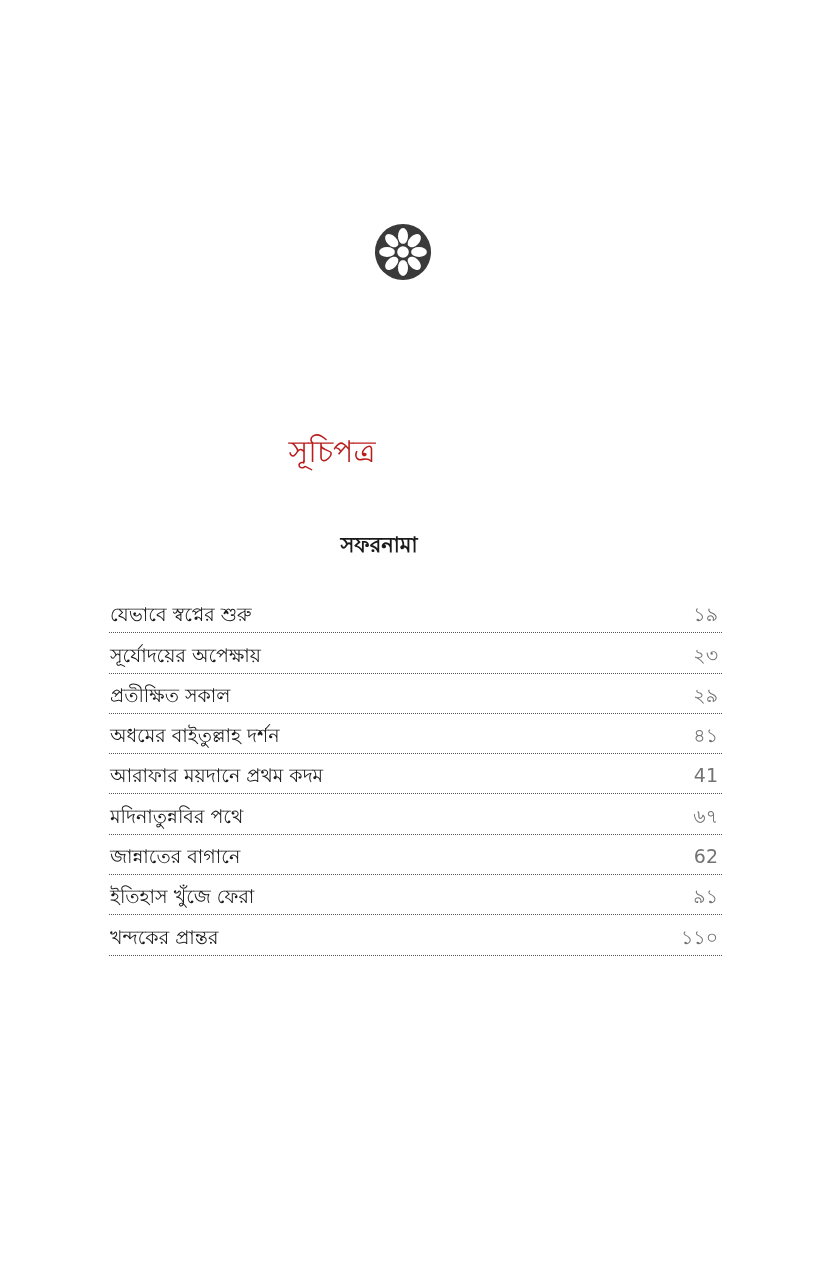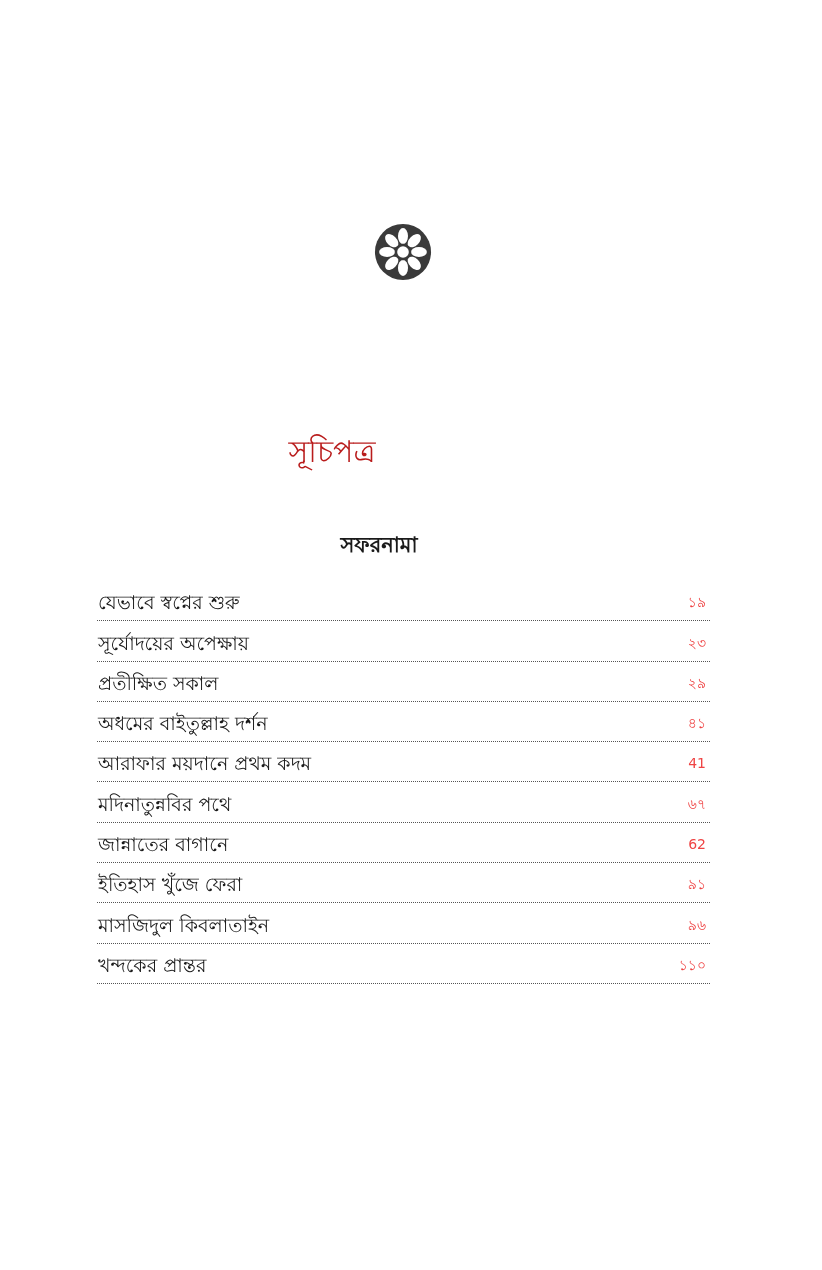--- a/index.html
+++ b/index.html
@@ -42,45 +42,45 @@
     font-weight: bold;
     line-height: 30px;
     color: #1a1a1a;
     margin-left: 26px;
   }
   .toc {
     position: absolute;
     left: 97px;
     top: 581px;
     width: 613px;
-    margin: 0;
+    margin: 12px;
     padding: 0;
     list-style: none;
   }
   .toc-row {
     position: relative;
     height: 40.3px;
     border-bottom: 1.5px dotted #555;
     box-sizing: border-box;
     display: flex;
     align-items: flex-end;
     justify-content: space-between;
     padding-bottom: 5px;
   }
   .toc-title {
     font-size: 19px;
     line-height: 26px;
     padding-left: 1px;
     color: #1a1a1a;
   }
   .toc-page {
-    font-size: 14px;
+    font-size: 19px;
     line-height: 26px;
     padding-right: 4px;
-    color: #ef4444;
+    color: #737373;
   }
 </style>
 </head>
 <body>
 
 <svg class="ornament" viewBox="0 0 60 60" xmlns="http://www.w3.org/2000/svg">
   <circle cx="30" cy="30" r="29" fill="#3a3a3a"></circle>
   <g fill="#ffffff">
     <ellipse cx="30" cy="13.5" rx="5.2" ry="8.2" transform="rotate(0 30 30)"></ellipse>
     <ellipse cx="30" cy="13.5" rx="5.2" ry="8.2" transform="rotate(45 30 30)"></ellipse>
@@ -126,20 +126,16 @@
   </li>
   <li class="toc-row">
     <span class="toc-title">জান্নাতের বাগানে</span>
     <span class="toc-page">62</span>
   </li>
   <li class="toc-row">
     <span class="toc-title">ইতিহাস খুঁজে ফেরা</span>
     <span class="toc-page">৯১</span>
   </li>
   <li class="toc-row">
-    <span class="toc-title">মাসজিদুল কিবলাতাইন</span>
-    <span class="toc-page">৯৬</span>
-  </li>
-  <li class="toc-row">
     <span class="toc-title">খন্দকের প্রান্তর</span>
     <span class="toc-page">১১০</span>
   </li>
 </ul>
 
 </body></html>

